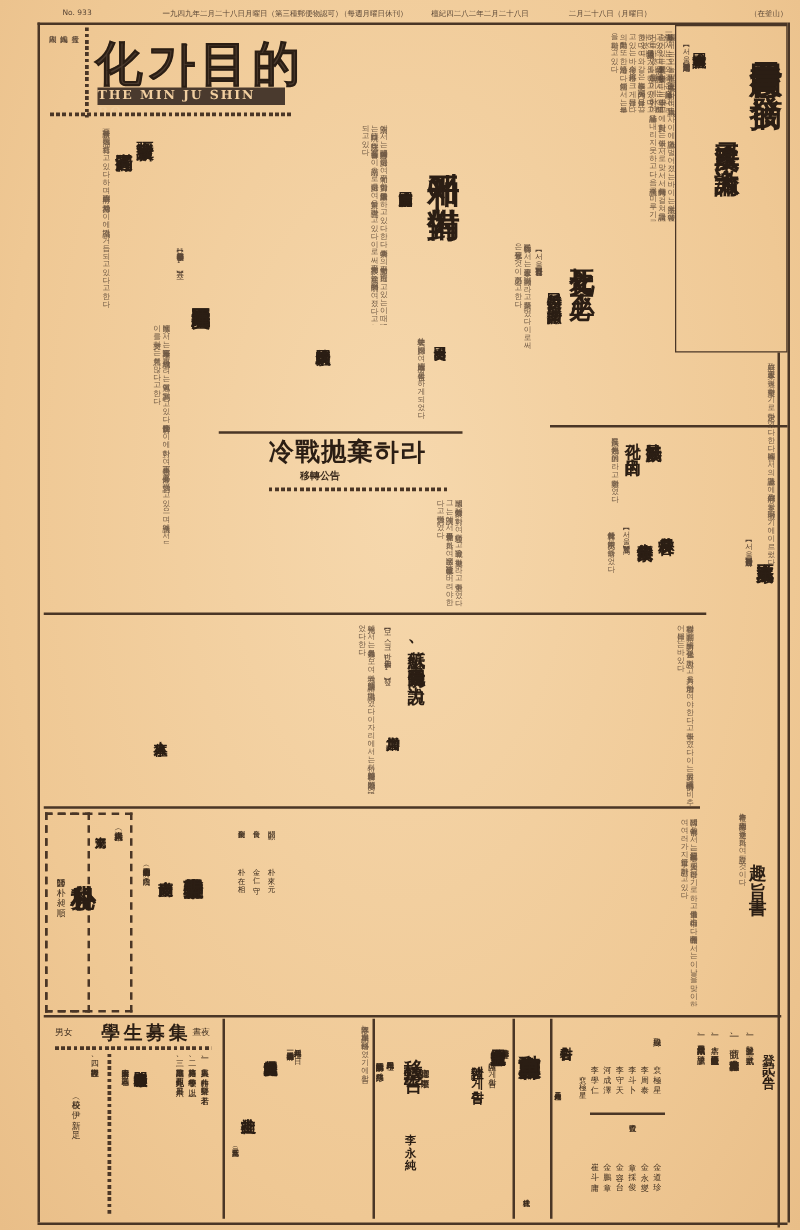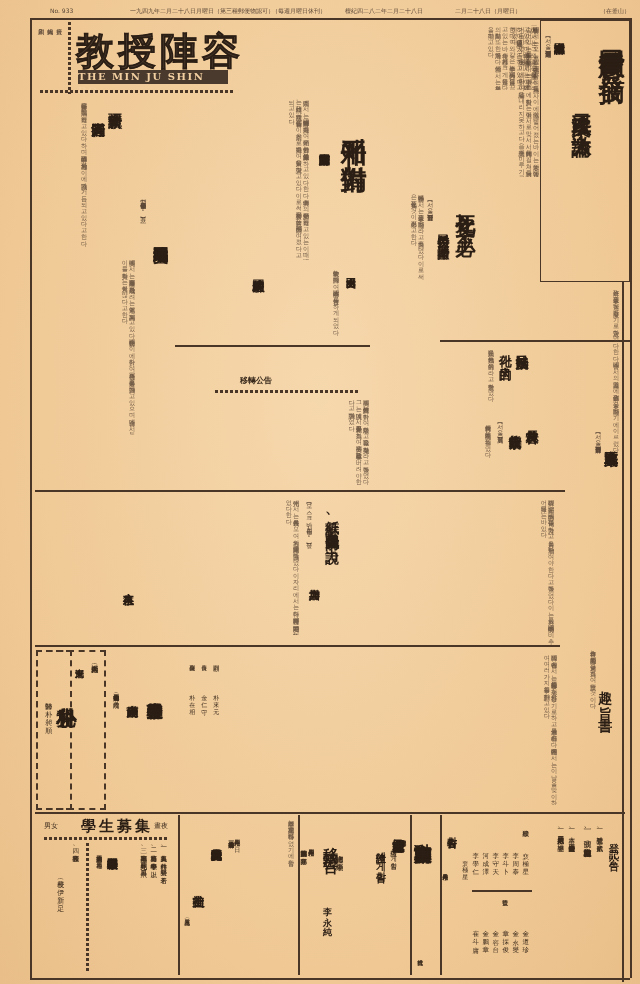--- a/index.html
+++ b/index.html
@@ -74,21 +74,21 @@
 
   <div class="rule-v" style="left:30px; top:18px; height:960px;"></div>
   <div class="rule-v" style="left:630px; top:18px; height:960px;"></div>
 
   <div class="pub-box">
     <div class="vt abs" style="left:18px; top:0; font-size:6px;">發行人</div>
     <div class="vt abs" style="left:9px; top:0; font-size:6px;">編輯人</div>
     <div class="vt abs" style="left:0; top:0; font-size:6px;">印刷人</div>
   </div>
   <div class="dash-v" style="left:68px; top:22px; height:72px;"></div>
-  <div class="masthead-title">教授陣容</div>
+  <div class="masthead-title">化가目的</div>
   <div class="masthead-band">THE MIN JU SHIN BO</div>
   <div class="dash-h" style="left:40px; top:90px; width:195px;"></div>
   <div class="body-text abs" style="left:238px; top:22px; width:300px; height:68px;">一方面에서는그와같은結論을내리고있으며政府와國會에서는이問題에對하여連日協議를거듭하고있다고한다이와같은事態는國內外의注目을끌고있는바今後의推移가크게注目된다各黨各派의動向도또한活潑하다當局에서는早速한解決을期하고있다</div>
 
   <div class="border-deco" style="left:540px; top:20px; width:90px; height:262px;"></div>
   <div class="vt hl abs" style="left:598px; top:30px; font-size:26px;">背後意圖를摘發</div>
   <div class="vt hl abs" style="left:571px; top:100px; font-size:20px;">改正法案코大激論</div>
   <div class="vt hl abs" style="left:553px; top:34px; font-size:11px;">國會本會議</div>
   <div class="vt abs" style="left:545px; top:34px; font-size:6px; color:#5a4636;">【서울發高麗】國會定例</div>
   <div class="body-text abs" style="left:380px; top:22px; width:160px; height:155px;">國會에서는오늘上程된改正法案에對하여議員들사이에激論이벌어졌는바이는法案의背後에숨어있는意圖를摘發한다는主張과그에反對하는主張이서로맞서서長時間에걸쳐討議를거듭하였다議長은이에對하여結論을내리지못하고다음會議로미루기로하였다</div>
@@ -108,20 +108,21 @@
 
   <div class="vt hl abs" style="left:152px; top:235px; font-size:15px;">美陸海空軍再編成氣運</div>
   <div class="vt abs" style="left:140px; top:198px; font-size:6px; color:#5a4636;">【華盛頓二十四日發UP共立】</div>
   <div class="body-text abs" style="left:36px; top:255px; width:100px; height:180px;">美國에서는陸海空三軍을再編成하려는氣運이高調되고있다國防長官은이에對하여三軍統合의必要性을强調하고있으며議會에서도이를支持하는意見이많다고한다</div>
 
   <div class="vt hl abs" style="left:252px; top:270px; font-size:12px;">駐中大使歸國</div>
   <div class="vt hl abs" style="left:345px; top:270px; font-size:10px;">女史已出國</div>
   <div class="body-text abs" style="left:270px; top:265px; width:70px; height:75px;">駐中大使는歸國하여本國政府에報告를하게되었다</div>
 
   <div class="rule-h" style="left:175px; top:345px; width:195px;"></div>
+  <div class="abs hl" style="left:215px; top:348px; font-size:20px; letter-spacing:1px;">冷戰抛棄하라</div>
   <div class="abs" style="left:240px; top:375px; font-size:8px; font-weight:bold;">移轉公告</div>
   <div class="dash-h" style="left:215px; top:390px; width:145px;"></div>
   <div class="body-text abs" style="left:180px; top:395px; width:190px; height:90px;">美國의對外政策에對하여痛駁하고冷戰을抛棄하라고主張하였다그는演說에서世界平和를爲하여美國은冷戰政策을버려야한다고强調하였다</div>
 
   <div class="rule-h" style="left:440px; top:340px; width:190px;"></div>
   <div class="vt hl abs" style="left:498px; top:345px; font-size:13px;">化가目的！</div>
   <div class="vt hl abs" style="left:515px; top:345px; font-size:13px;">反民法無効</div>
   <div class="body-text abs" style="left:440px; top:345px; width:55px; height:70px;">反民法은無効化가目的이라고非難하였다</div>
 
   <div class="vt hl abs" style="left:525px; top:420px; font-size:13px;">農林長官</div>

